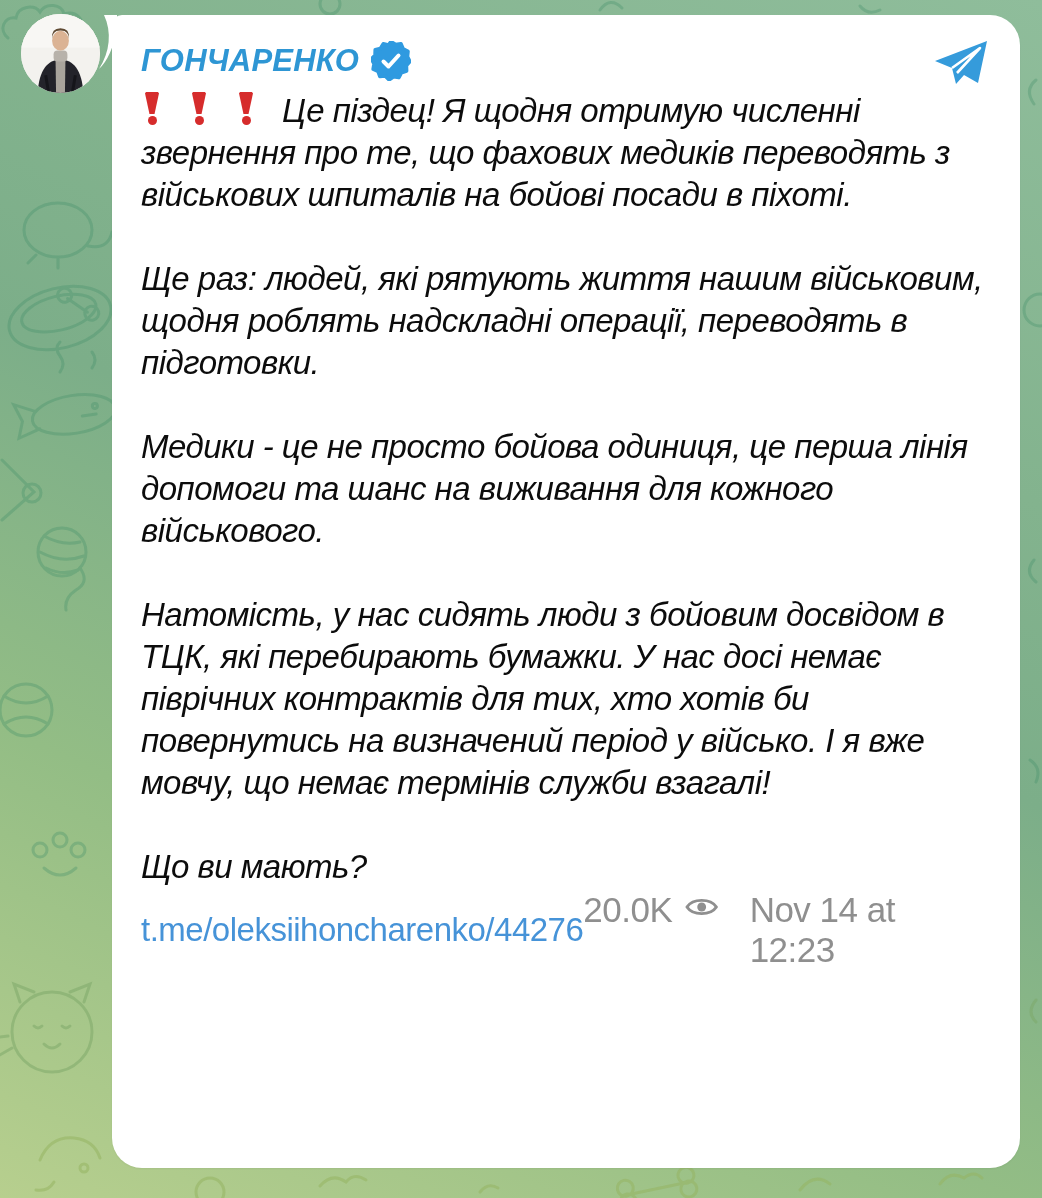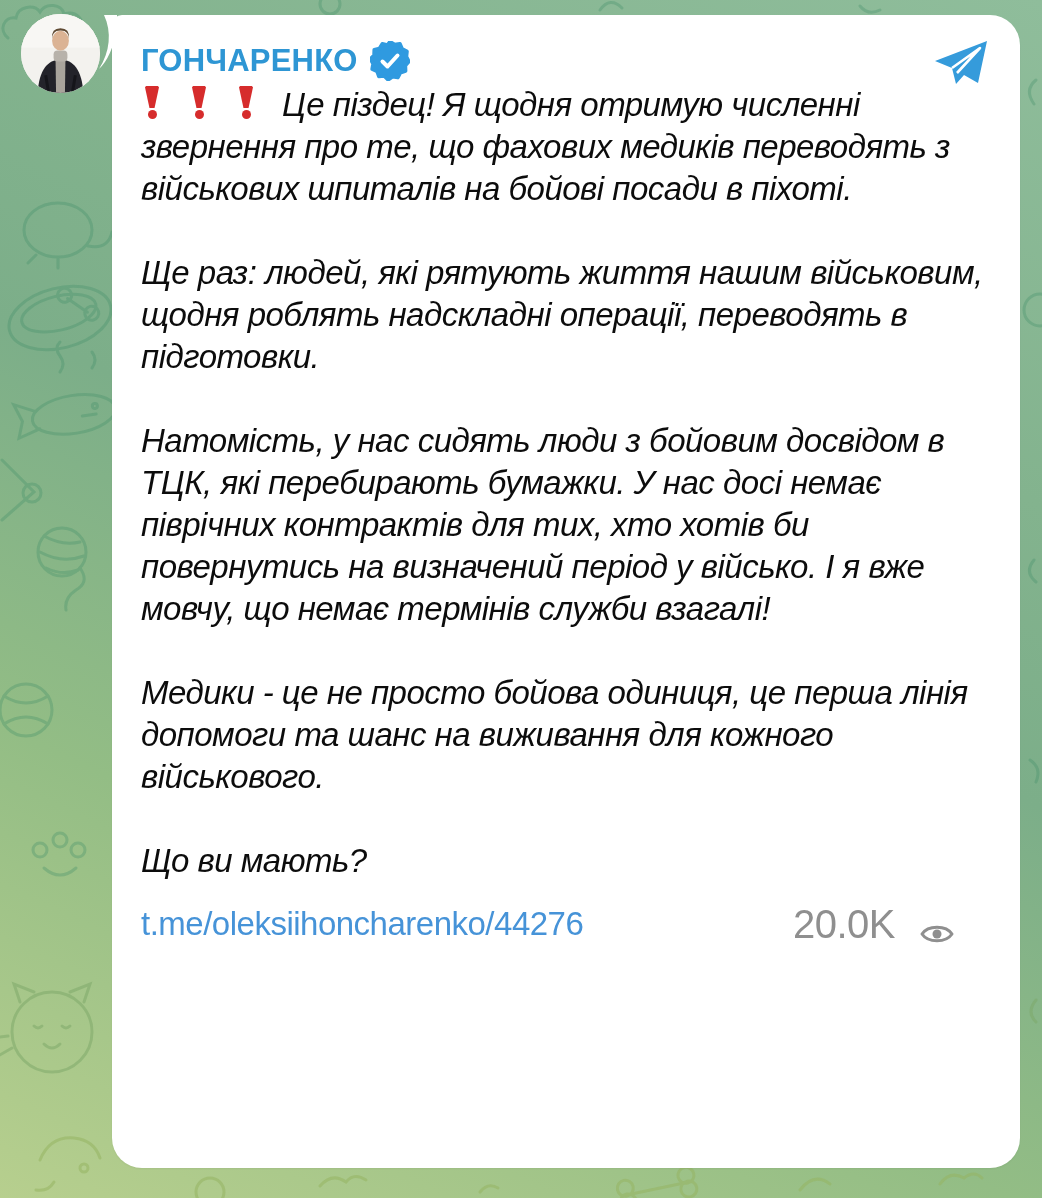--- a/index.html
+++ b/index.html
@@ -21,21 +21,21 @@
   .avatar svg { display:block; width:100%; height:100%; }
 
   .bubble {
     position:absolute; left:112px; top:15px; width:908px; min-height:1153px;
     background:#ffffff; border-radius:10px 30px 30px 30px;
     padding:27px 35px 12px 29px; z-index:1;
     box-shadow:0 1px 2px rgba(0,0,0,0.05);
   }
   .tail { position:absolute; left:-13px; top:-1px; }
 
-  .header { display:flex; align-items:center; height:38px; margin-bottom:4px; }
+  .header { display:flex; align-items:center; height:38px; margin-bottom:10px;font-style:italic; }
   .channel-name {
     font-size:31px; font-weight:bold; color:#2e96d4; letter-spacing:0.2px; cursor:pointer;
   }
   .badge { margin-left:12px; display:block; }
   .plane { margin-left:auto; margin-right:-4px; margin-top:4px; display:block; cursor:pointer; }
 
   .msg { font-size:33px; line-height:42px; color:#0c0c0c; letter-spacing:-0.5px; }
   .msg p { margin:0 0 42px 0;font-style:italic; }
   .msg p:last-child { margin-bottom:0; }
 
@@ -47,21 +47,21 @@
     content:""; position:absolute; left:0; top:0; width:14px; height:22px;
     background:#d62c2c; clip-path:polygon(8% 0, 92% 0, 100% 6%, 68% 100%, 32% 100%, 0 6%);
   }
   .excl::after {
     content:""; position:absolute; left:2.5px; bottom:0; width:9px; height:9px;
     border-radius:50%; background:#d62c2c;
   }
 
   .footer { display:flex; align-items:center; margin-top:20px; height:44px; }
   .post-link { font-size:33px; letter-spacing:-0.5px; color:#4693d8; text-decoration:none; cursor:pointer; }
-  .meta { margin-left:auto; display:flex; align-items:flex-end; color:#8f8f8f; font-size:40px; letter-spacing:-0.5px;gap:12px; }
+  .meta { margin-left:auto; display:flex; align-items:flex-start; color:#8f8f8f; font-size:35px; letter-spacing:-0.5px; }
   .views { margin-right:12px; }
   .eye { display:block; margin-right:30px; margin-top:4px; }
 </style>
 </head>
 <body>
 
 <div class="stage">
 
   <svg class="doodles" width="1042" height="1198" viewBox="0 0 1042 1198" aria-hidden="true">
     <g fill="none" stroke="#3f8e68" stroke-width="3" stroke-linecap="round" opacity="0.32">
@@ -166,30 +166,31 @@
         <path d="M54 2 L2 22 L19 29 L23 45 L31 36 L45 44 Z" fill="#359bdb"></path>
         <path d="M19 29 L47 9 L24 34" fill="none" stroke="#ffffff" stroke-width="2.6" stroke-linejoin="round"></path>
       </svg>
     </div>
 
     <div class="msg">
       <p>
         <span class="excl"></span><span class="excl"></span><span class="excl"></span><span>Це піздец! Я щодня отримую численні звернення про те, що фахових медиків переводять з військових шпиталів на бойові посади в піхоті.</span>
       </p>
       <p>Ще раз: людей, які рятують життя нашим військовим, щодня роблять надскладні операції, переводять в підготовки.</p>
+      <p>Медики - це не просто бойова одиниця, це перша лінія допомоги та шанс на виживання для кожного військового.</p>
       <p>Натомість, у нас сидять люди з бойовим досвідом в ТЦК, які перебирають бумажки. У нас досі немає піврічних контрактів для тих, хто хотів би повернутись на визначений період у військо. І я вже мовчу, що немає термінів служби взагалі!</p>
-      <p>Медики - це не просто бойова одиниця, це перша лінія допомоги та шанс на виживання для кожного військового.</p>
       <p>Що ви мають?</p>
     </div>
 
     <div class="footer">
       <a class="post-link">t.me/oleksiihoncharenko/44276</a>
       <div class="meta">
         <span class="views">20.0K</span>
         <svg class="eye" width="36" height="26" viewBox="0 0 36 26">
           <path d="M3 13 C9 4 27 4 33 13 C27 22 9 22 3 13 Z" fill="none" stroke="#8f8f8f" stroke-width="3" stroke-linejoin="round"></path>
           <circle cx="18" cy="13" r="4.5" fill="#8f8f8f"></circle>
         </svg>
+        <span>Nov 14 at 12:23</span>
       </div>
     </div>
   </div>
 
 </div>
 
 </body></html>

